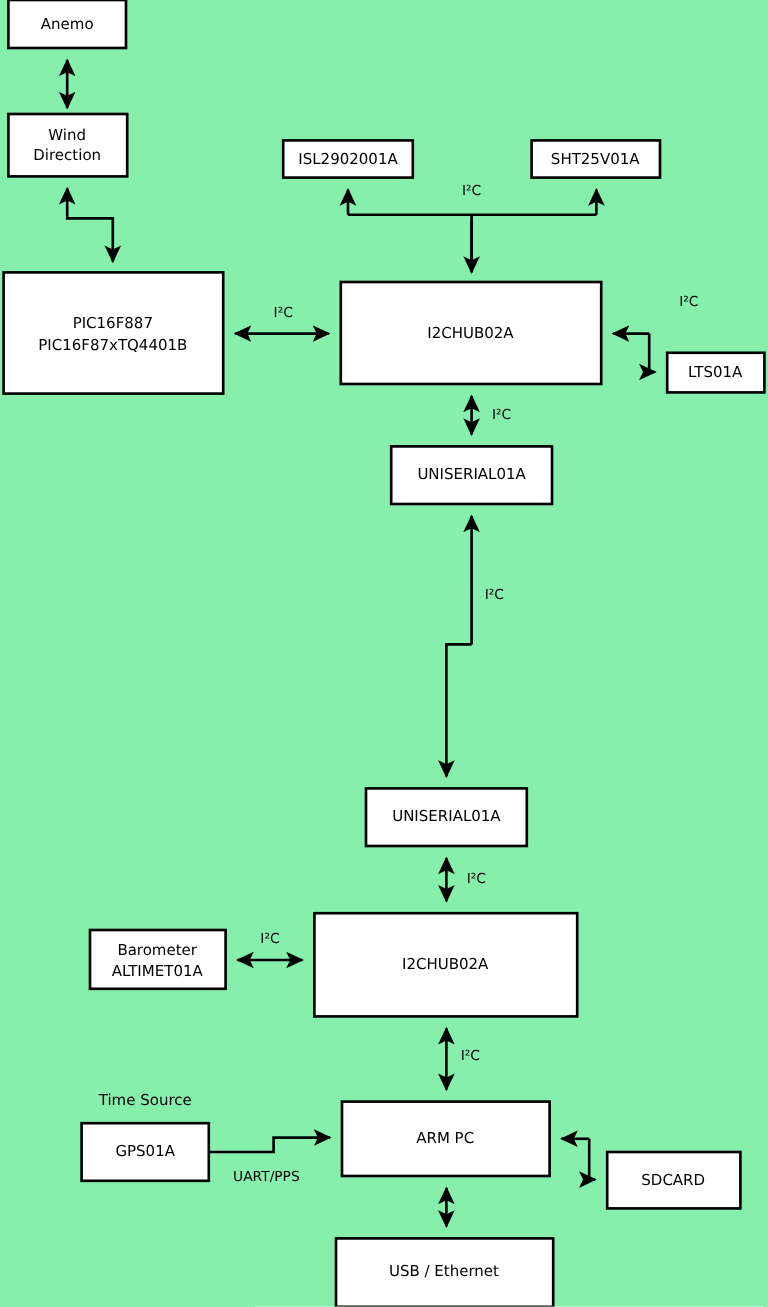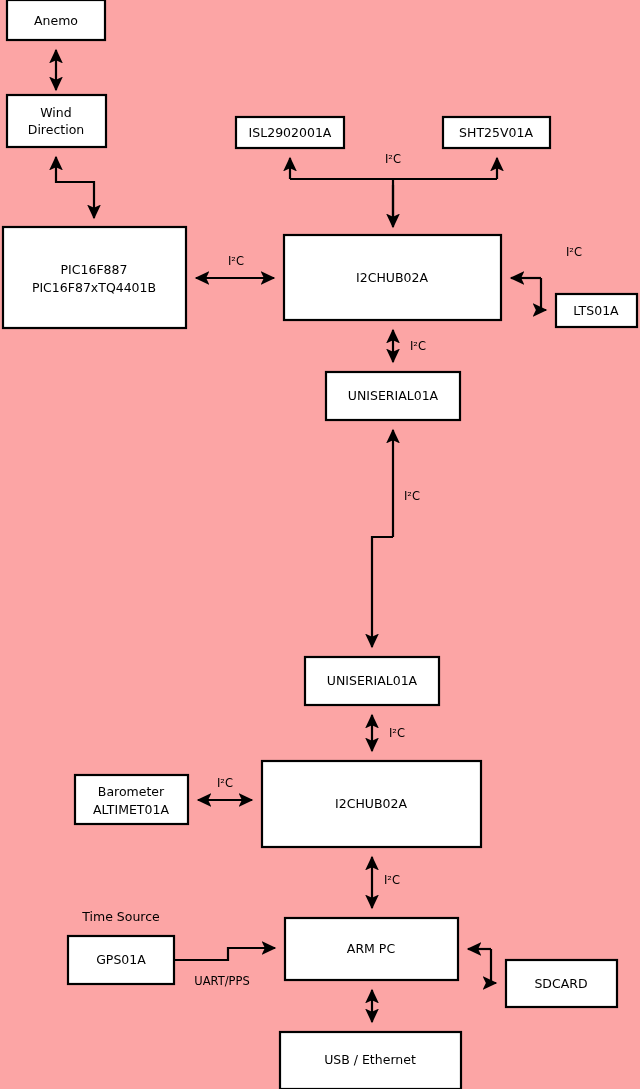--- a/index.html
+++ b/index.html
@@ -10,21 +10,21 @@
   body {
     width: 640px;
     height: 1089px;
     overflow: hidden;
     font-family: "DejaVu Sans", sans-serif;
   }
   #diagram-root {
     position: relative;
     width: 640px;
     height: 1089px;
-    background: #fca5a5;
+    background: #86efac;
   }
   svg.diagram-svg {
     position: absolute;
     left: 0;
     top: 0;
     width: 640px;
     height: 1089px;
   }
   .node-box {
     fill: #ffffff;

